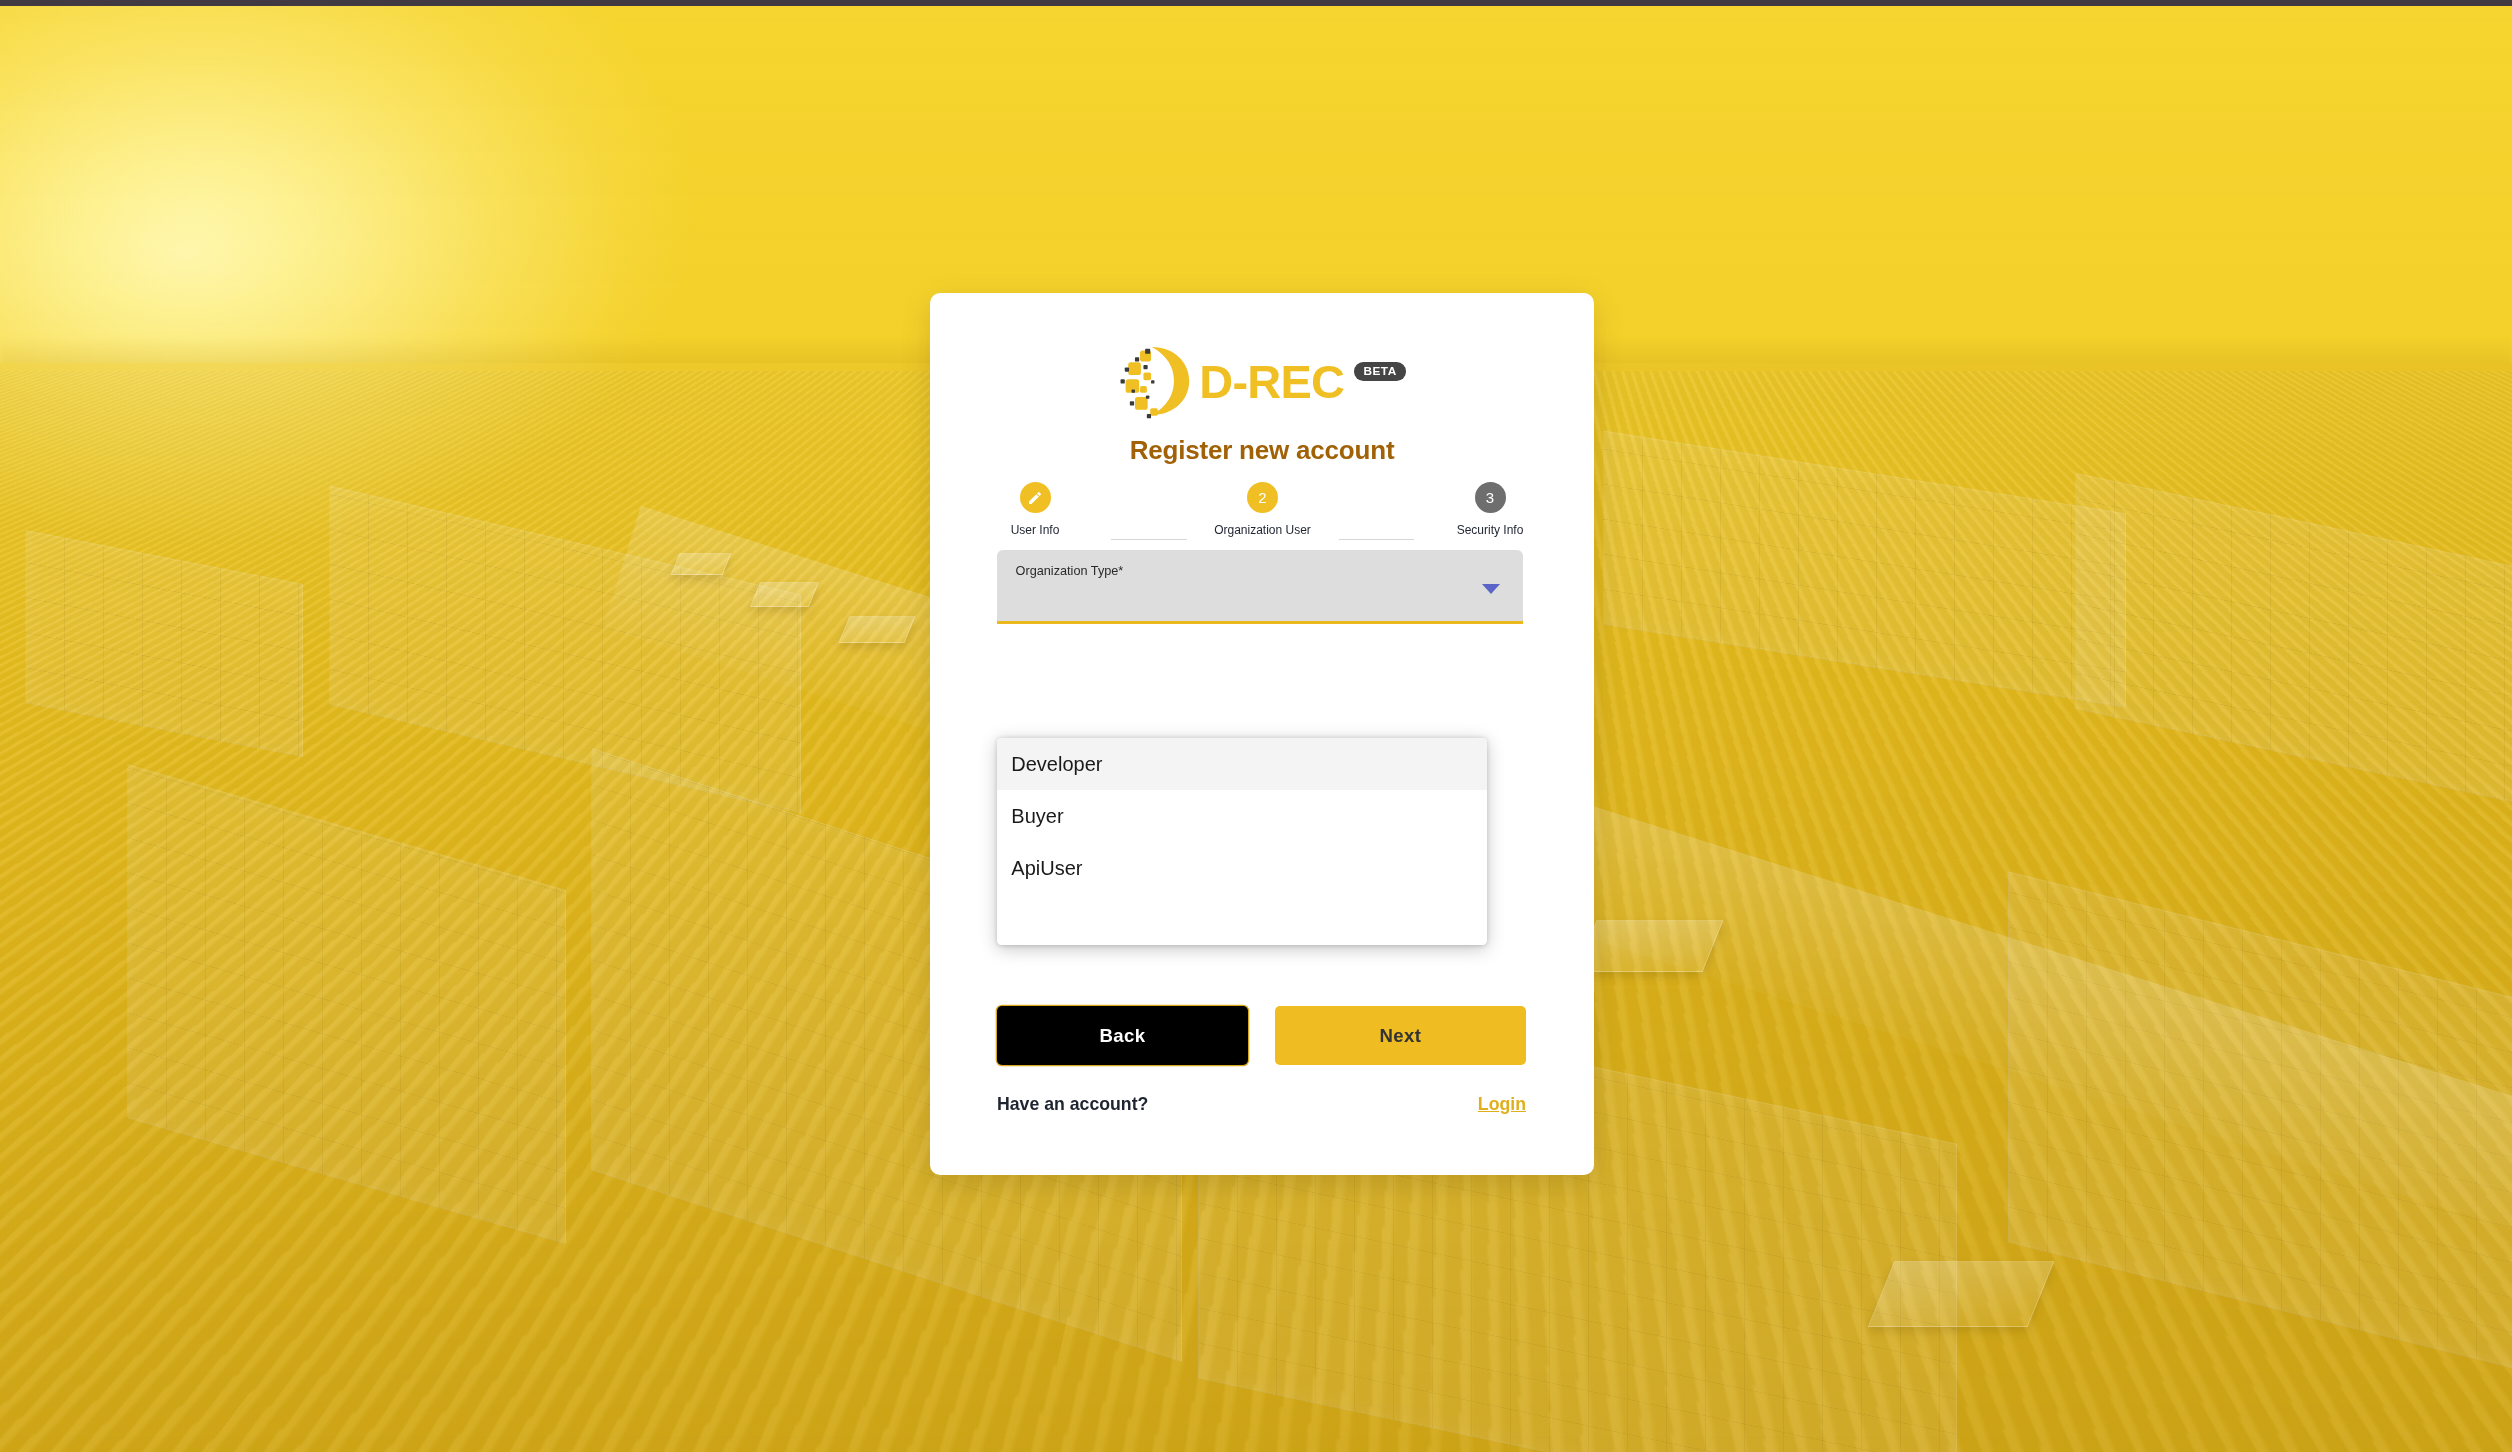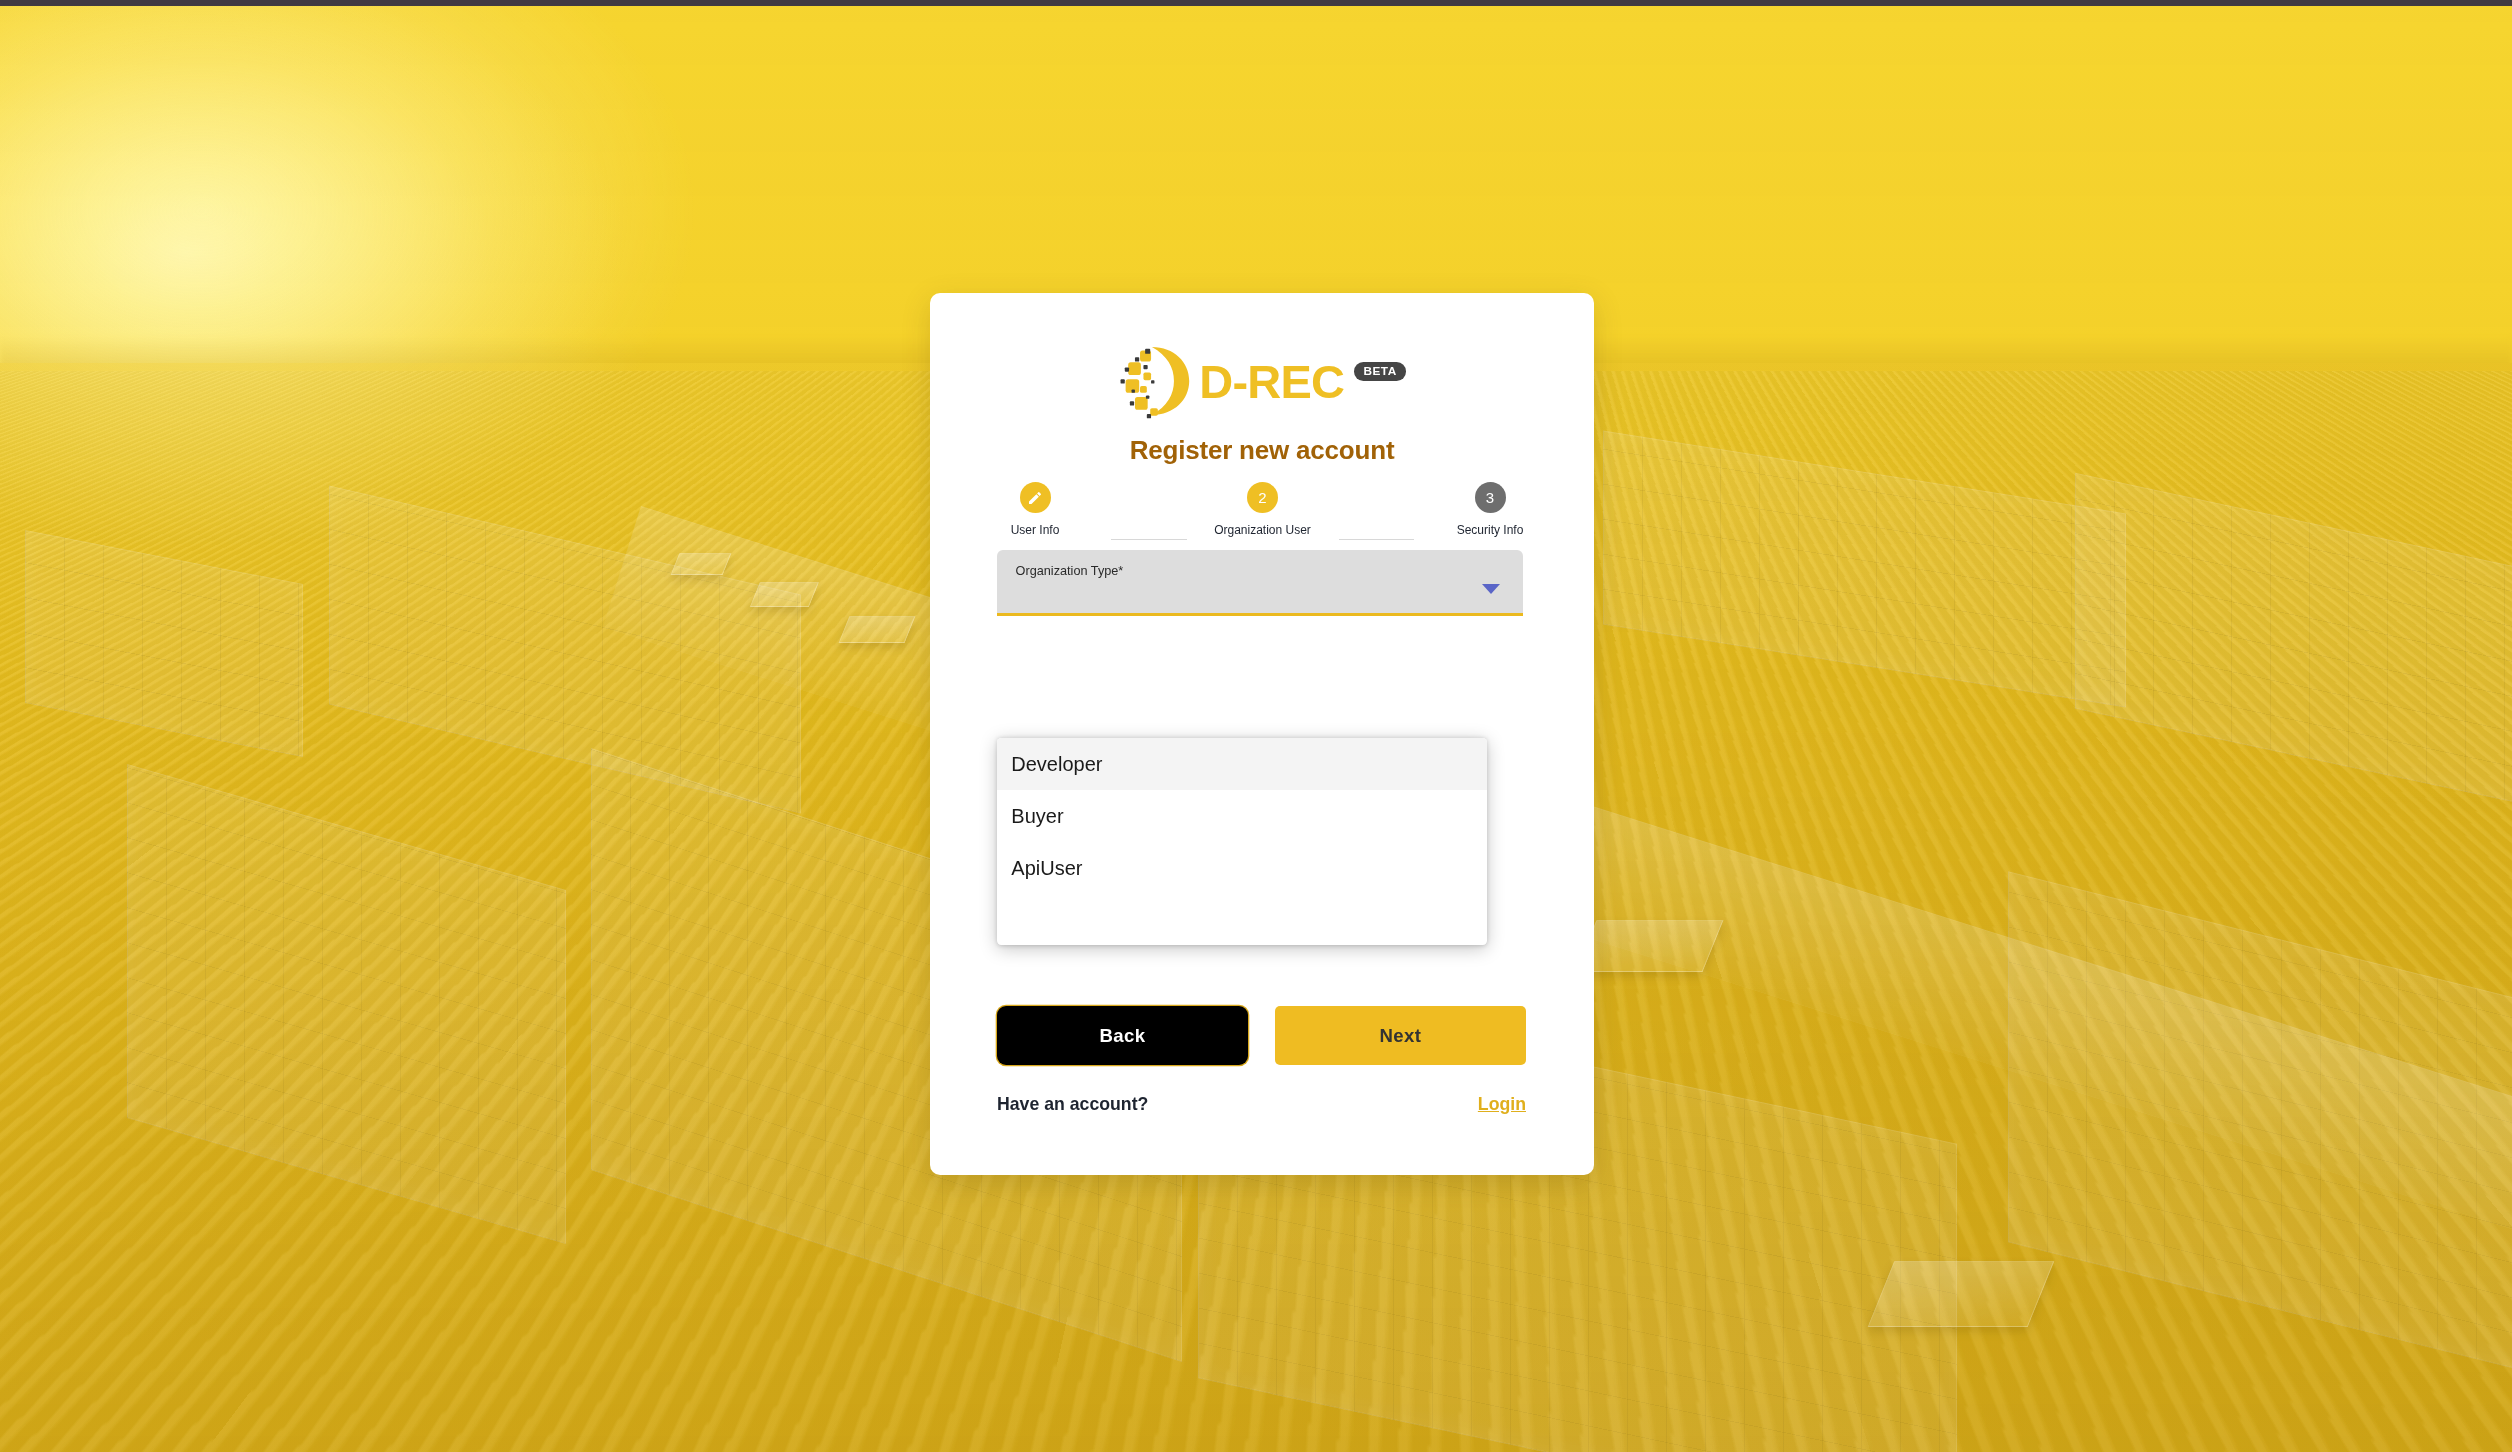--- a/index.html
+++ b/index.html
@@ -174,21 +174,21 @@
     margin-top: 10px; font-size: 12px; color: #1E2430; white-space: nowrap;
   }
   .step-connector {
     flex: 1; height: 0.8px; background: #D8D8D8;
     margin-top: 57px; min-width: 35px;
   }
 
   
   #select-field {
     position: absolute; left: 67px; top: 257px;
-    width: 526px; height: 66px;
+    width: 526px; height: 74px;
     background: #DDDDDD;
     border-radius: 5.9px 5.9px 0 0;
     border-bottom: 3.4px solid #EBB91E;
     cursor: pointer;
   }
   #select-label {
     position: absolute; left: 18.6px; top: 13.5px;
     font-size: 12.7px; color: #2A2A2A;
   }
   #select-value {
@@ -229,21 +229,21 @@
     display: flex; justify-content: space-between;
   }
   .nav-btn {
     width: 251px; height: 59px;
     border-radius: 5px;
     font-size: 18.6px; font-weight: 700; letter-spacing: 0.4px;
     display: flex; align-items: center; justify-content: center;
     cursor: pointer; border: none;
     font-family: "Liberation Sans", sans-serif;
   }
-  #back-btn { background: #000000; color: #FFFFFF; box-shadow: 0 0 0 1.3px #D9A81B; border-radius: 9px; }
+  #back-btn { background: #000000; color: #FFFFFF; box-shadow: 0 0 0 1.3px #D9A81B; }
   #next-btn { background: #EFBC22; color: #333333; }
 
   
   #footer-row {
     position: absolute; left: 67px; top: 801px;
     width: 529px;
     display: flex; justify-content: space-between; align-items: center; gap: 48px;
   }
   #have-account {
     font-size: 17.7px; font-weight: 700; color: #1E2430;

